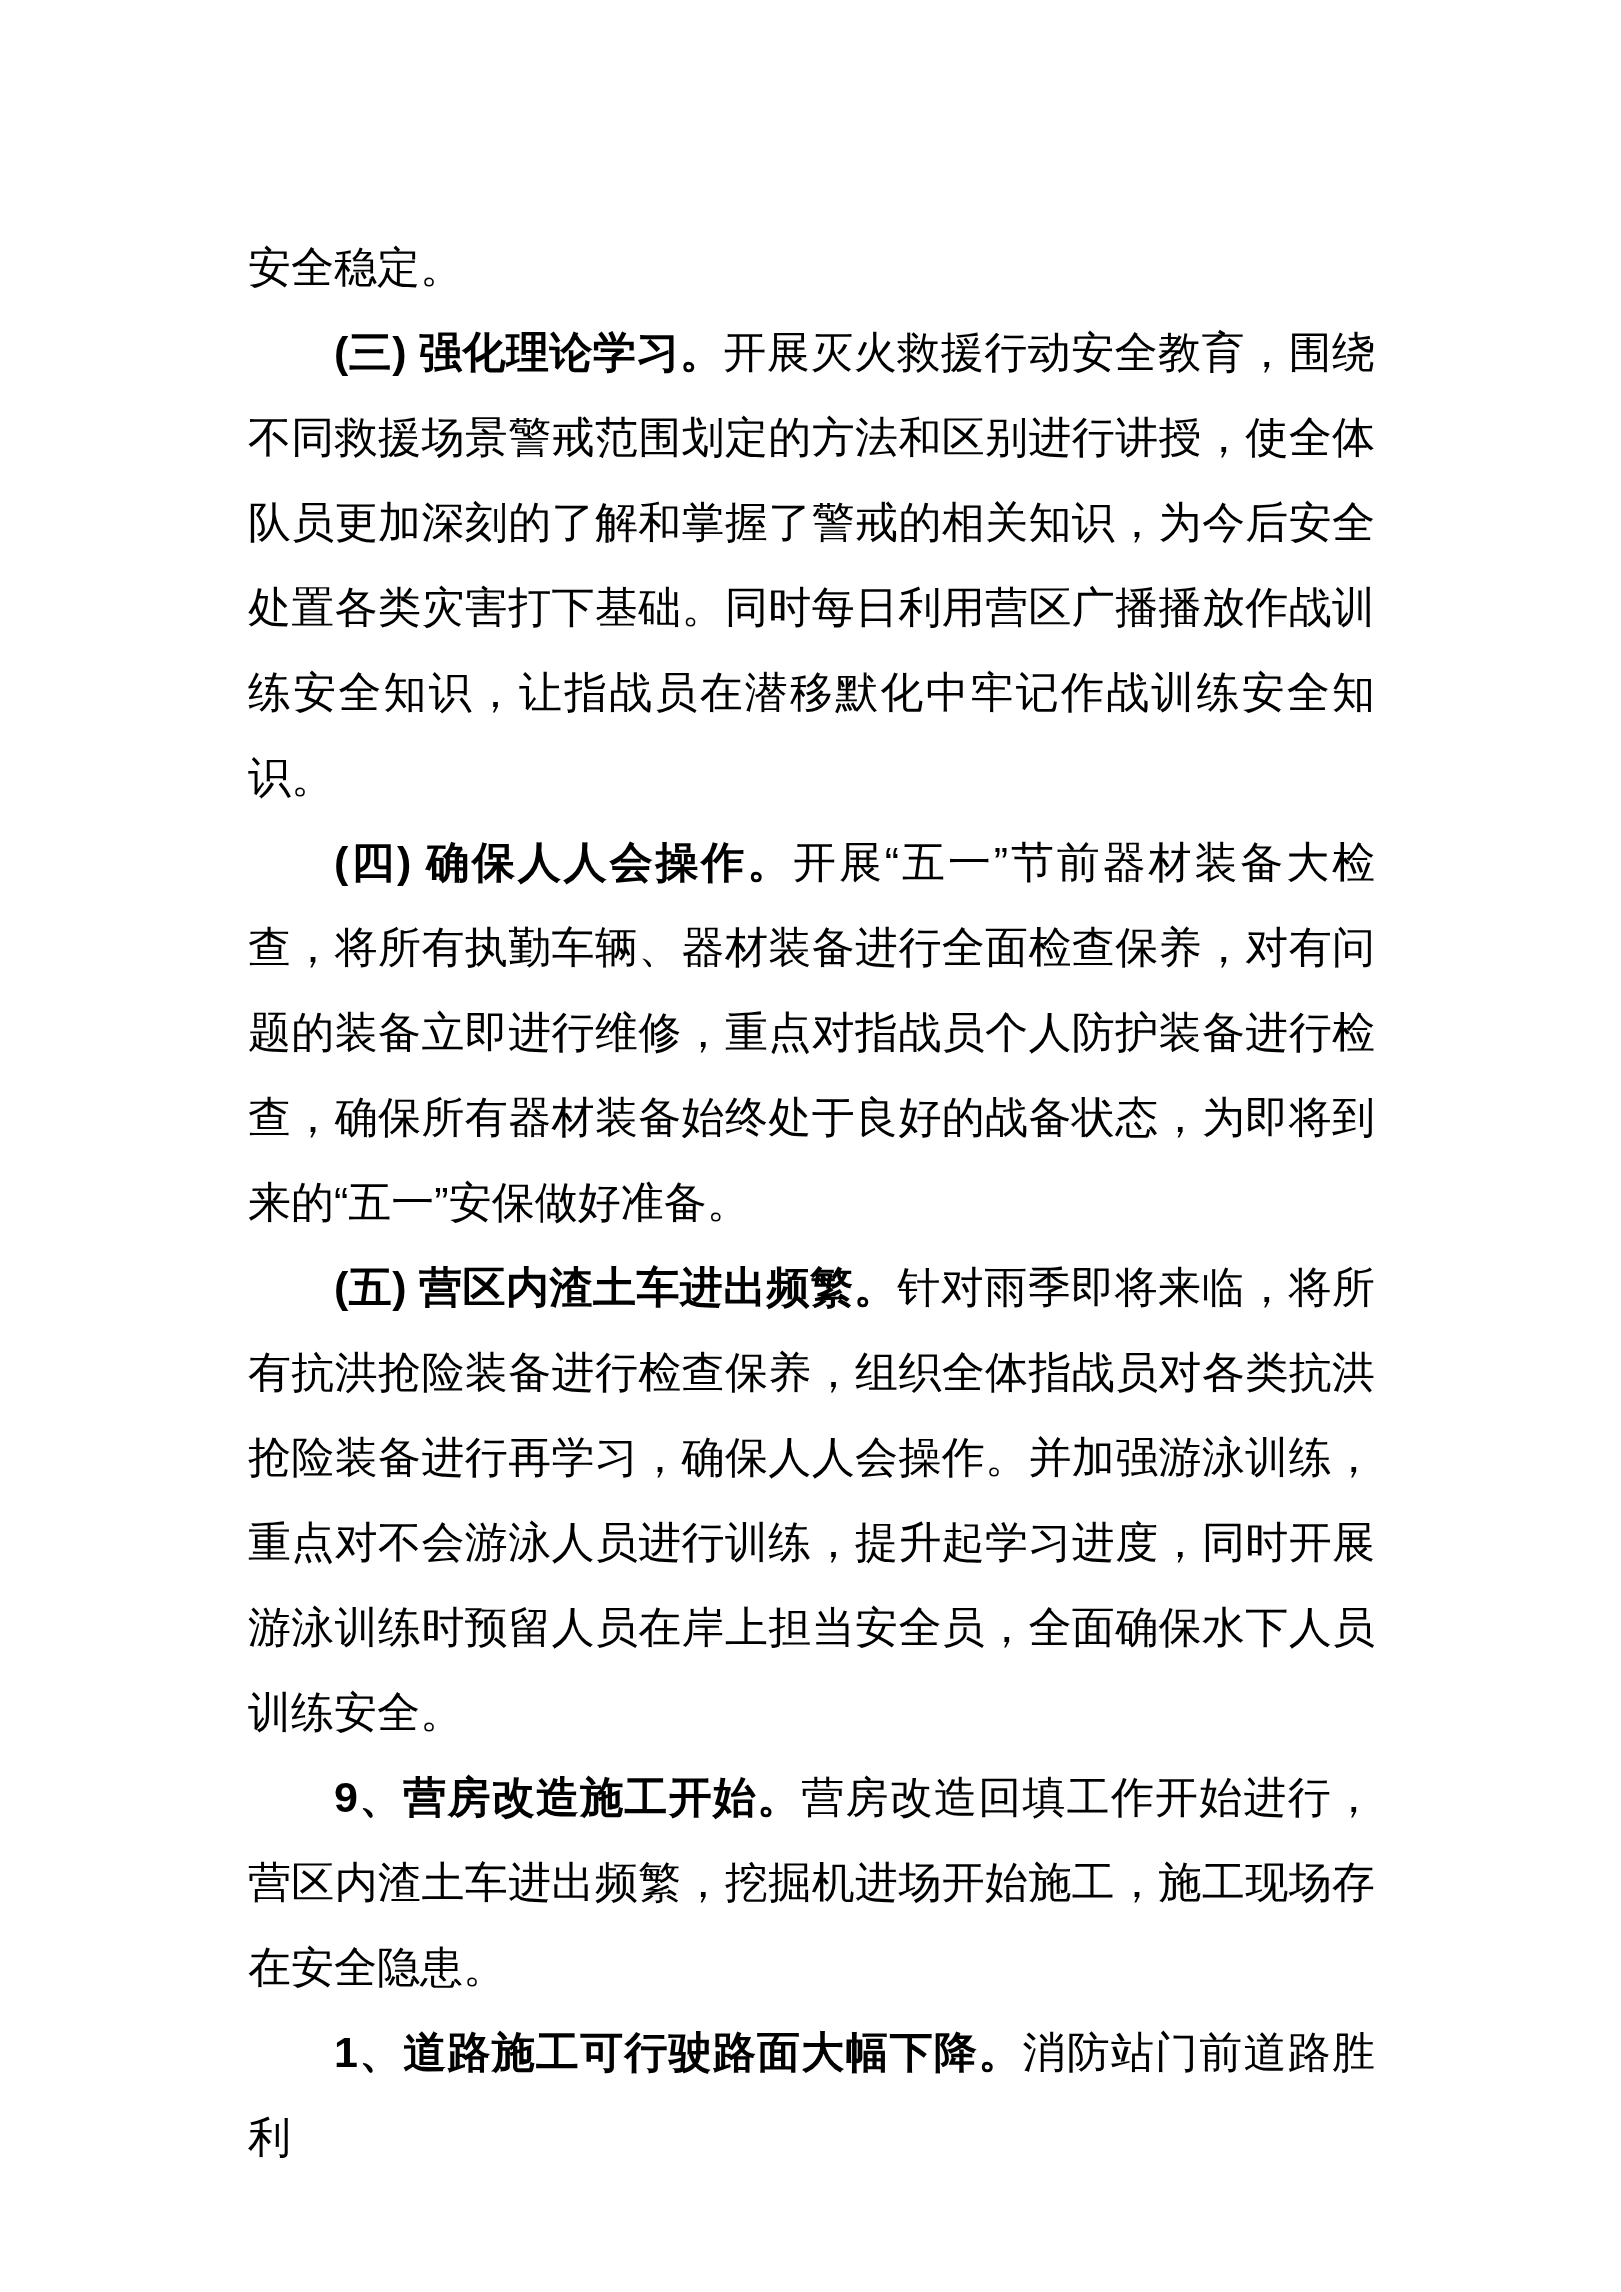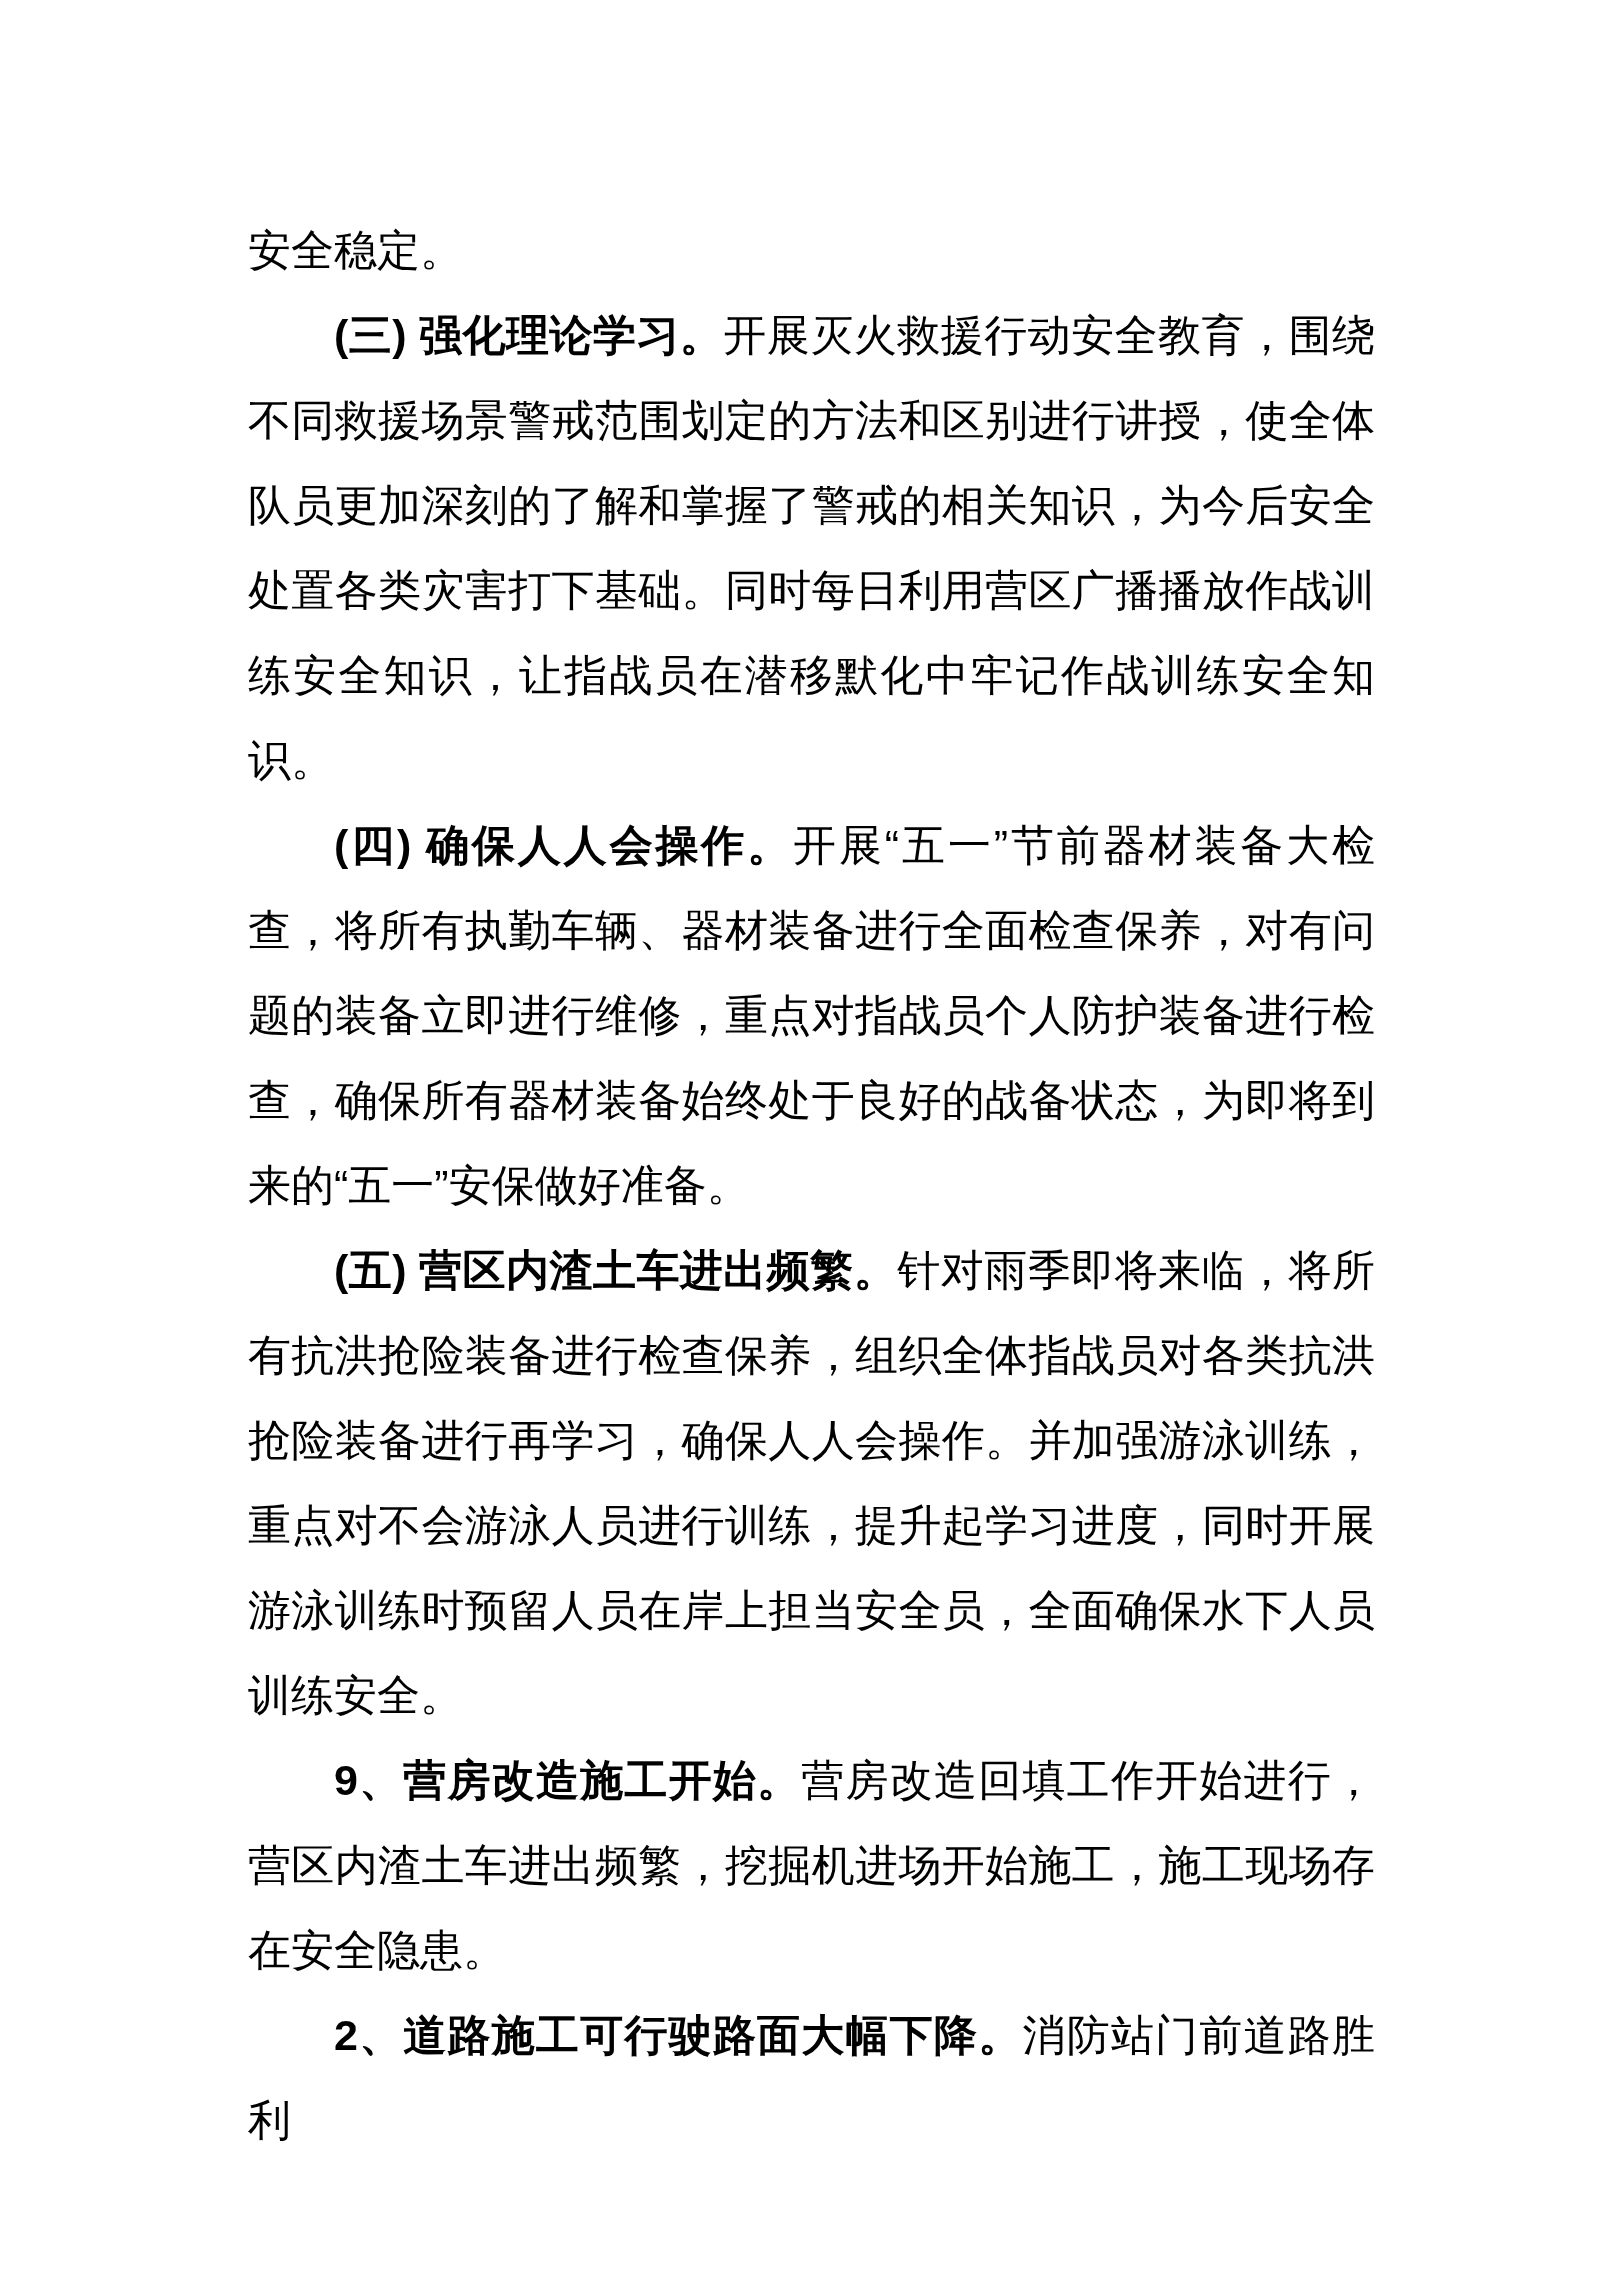--- a/index.html
+++ b/index.html
@@ -12,21 +12,21 @@
     width: 1621px;
     height: 2293px;
     background: #ffffff;
     overflow: hidden;
     font-family: "Liberation Sans", "DejaVu Sans", sans-serif;
     color: #000000;
   }
   .content {
     position: absolute;
     left: 248px;
-    top: 208px;
+    top: 225px;
     width: 1127px;
   }
   .content p {
     margin: 0;
     padding: 0;
     font-size: 43px;
     line-height: 85px;
     text-align: justify;
     text-justify: inter-character;
     text-indent: 2em;
@@ -51,17 +51,17 @@
 
     <p><span class="lead">(三) 强化理论学习。</span><span>开展灭火救援行动安全教育，围绕不同救援场景警戒范围划定的方法和区别进行讲授，使全体队员更加深刻的了解和掌握了警戒的相关知识，为今后安全处置各类灾害打下基础。同时每日利用营区广播播放作战训练安全知识，让指战员在潜移默化中牢记作战训练安全知识。</span></p>
 
     <p><span class="lead">(四) 确保人人会操作。</span><span>开展“五一”节前器材装备大检查，将所有执勤车辆、器材装备进行全面检查保养，对有问题的装备立即进行维修，重点对指战员个人防护装备进行检查，确保所有器材装备始终处于良好的战备状态，为即将到来的“五一”安保做好准备。</span></p>
 
     <p><span class="lead">(五) 营区内渣土车进出频繁。</span><span>针对雨季即将来临，将所有抗洪抢险装备进行检查保养，组织全体指战员对各类抗洪抢险装备进行再学习，确保人人会操作。并加强游泳训练，重点对不会游泳人员进行训练，提升起学习进度，同时开展游泳训练时预留人员在岸上担当安全员，全面确保水下人员训练安全。</span></p>
 
 
     <p><span class="lead">9、营房改造施工开始。</span><span>营房改造回填工作开始进行，营区内渣土车进出频繁，挖掘机进场开始施工，施工现场存在安全隐患。</span></p>
 
-    <p><span class="lead">2、道路施工可行驶路面大幅下降。</span><span>消防站门前道路胜利</span></p>
+    <p><span class="lead">1、道路施工可行驶路面大幅下降。</span><span>消防站门前道路胜利</span></p>
 
   </div>
 </div>
 
 
 </body></html>

